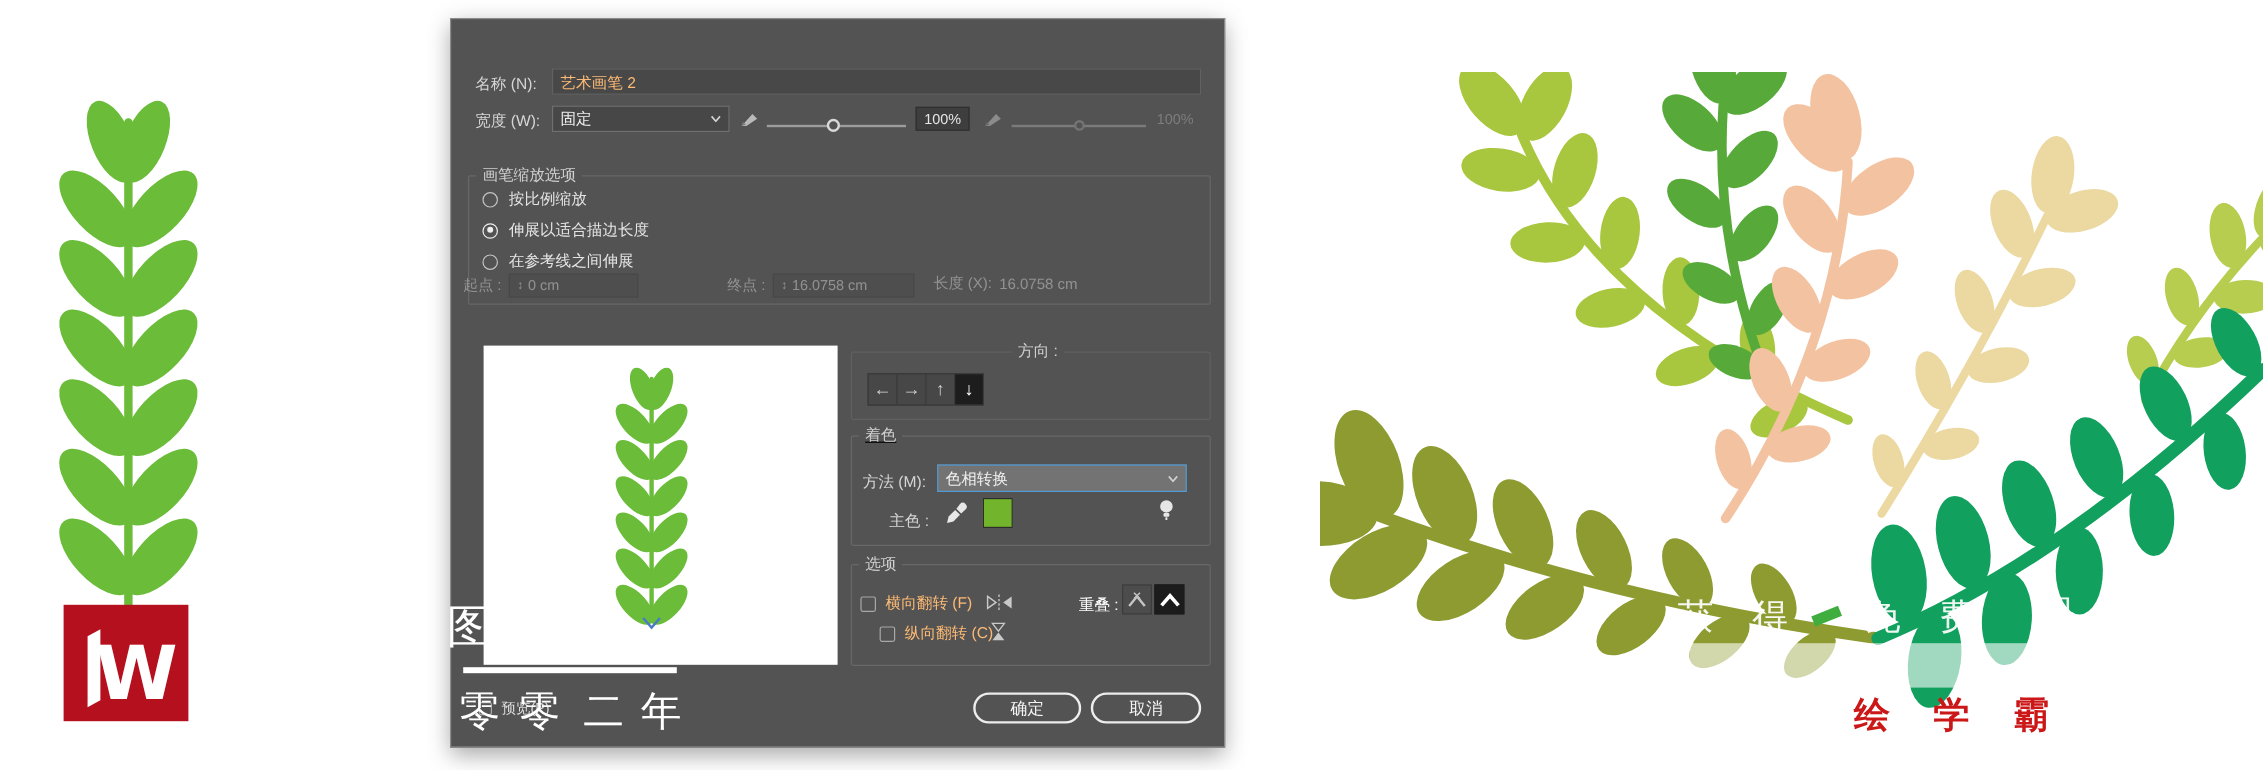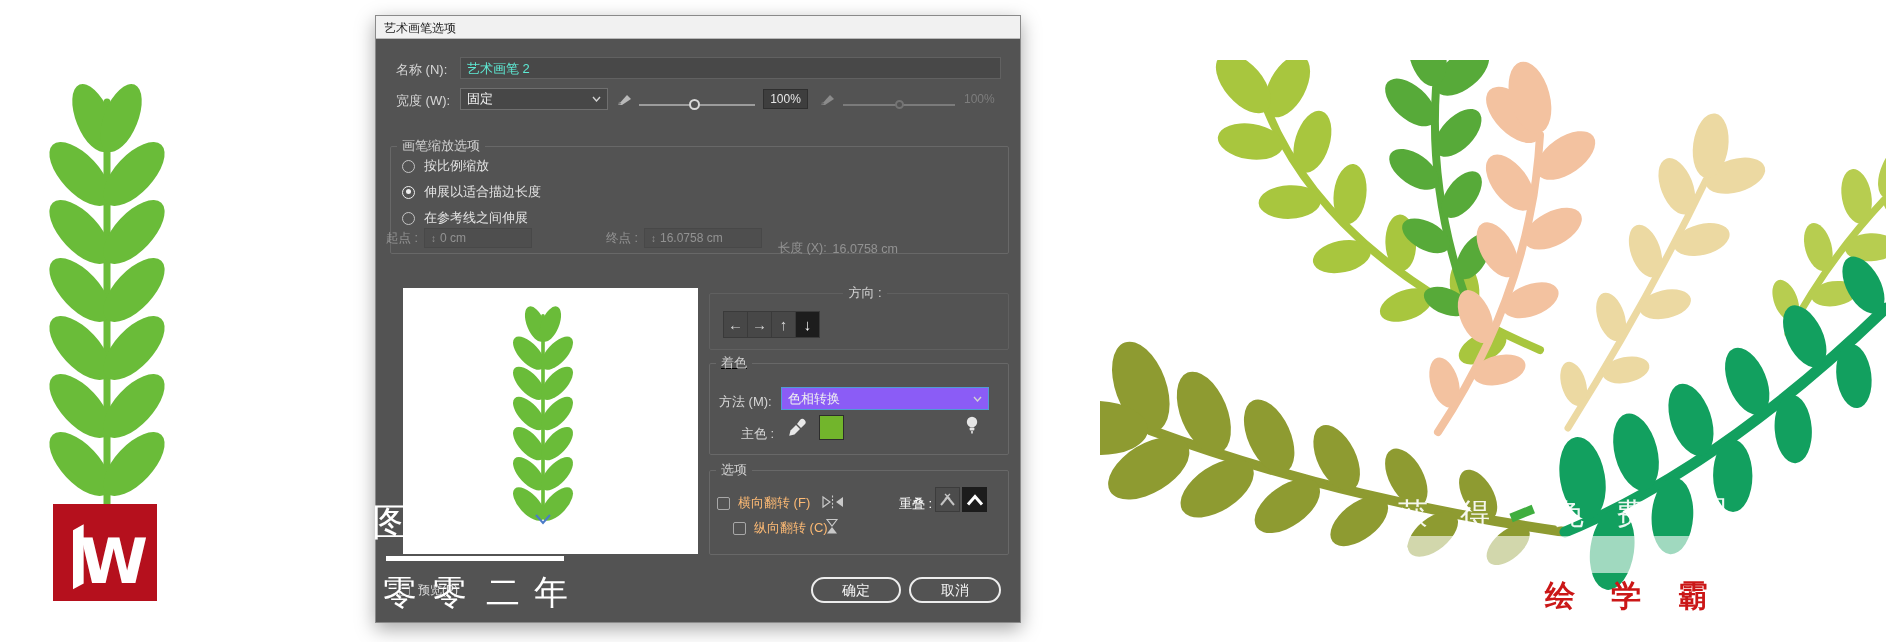--- a/index.html
+++ b/index.html
@@ -8,21 +8,21 @@
   .abs{position:absolute;}
 
   
   .dialog{position:absolute;left:375px;top:15px;width:646px;height:608px;background:#535353;
           border:1px solid #8a8a8a;box-shadow:0 6px 18px rgba(0,0,0,.35);box-sizing:border-box;}
   .titlebar{position:absolute;left:0;top:0;width:100%;height:23px;background:#f1f1f1;
             border-bottom:1px solid #b9b9b9;box-sizing:border-box;}
   .titlebar span{display:inline-block;margin:4px 0 0 8px;font-size:12px;color:#1c1c1c;}
   .lbl{position:absolute;font-size:13px;color:#d6d6d6;white-space:nowrap;}
   .field{position:absolute;background:#484848;border:1px solid #616161;box-sizing:border-box;
-         color:#5eead4;font-size:13px;padding:2px 6px;}
+         color:#fdba74;font-size:13px;padding:2px 6px;}
   .dd{position:absolute;background:#474747;border:1px solid #6f6f6f;box-sizing:border-box;
       color:#f0f0f0;font-size:13px;display:flex;align-items:center;padding:0 6px;}
   .dd .ddtxt{flex:1;}
   .pct{position:absolute;width:45px;height:20px;background:#3e3e3e;border:1px solid #2f2f2f;
        color:#e6e6e6;font-size:12px;text-align:center;line-height:18px;box-sizing:border-box;}
   .sliderline{position:absolute;height:2px;background:#9c9c9c;}
   .knob{position:absolute;width:7px;height:7px;border:2px solid #d9d9d9;border-radius:50%;
         background:#535353;top:-5px;}
   .knob.dim{border-color:#8f8f8f;width:5px;height:5px;top:-4px;}
   .dim-ico{opacity:.55;}
@@ -44,21 +44,21 @@
             display:flex;align-items:center;justify-content:center;}
   .arrowbtn.sel{background:#1d1d1d;color:#ffffff;}
   .cb{width:13px;height:13px;border:1px solid #a8a8a8;border-radius:2px;box-sizing:border-box;background:transparent;flex:0 0 auto;}
   .cbrow{position:absolute;display:flex;align-items:center;gap:8px;height:18px;}
   .cbrow .clbl{font-size:13px;color:#fdba74;white-space:nowrap;}
   .ovbtn{position:absolute;width:25px;height:25px;display:flex;align-items:center;justify-content:center;
          background:#4c4c4c;border:1px solid #3c3c3c;box-sizing:border-box;}
   .ovbtn.sel{background:#1c1c1c;border-color:#1c1c1c;}
   .pillbtn{position:absolute;height:26px;border:2px solid #ededed;border-radius:13px;background:transparent;
            color:#f4f4f4;font-size:14px;text-align:center;line-height:22px;box-sizing:border-box;}
-  .method-dd{border:1.5px solid #4f9bd5;background:#8b5cf6;}
+  .method-dd{border:1.5px solid #4f9bd5;background:#737373;}
   .swatch{position:absolute;width:25px;height:25px;border:1px solid #2d2d2d;box-sizing:border-box;}
 
   
   .wm{position:absolute;color:#ffffff;z-index:9;white-space:nowrap;pointer-events:none;}
   .yearch{font-size:34px;}
   .frag{font-size:38px;}
   .band{position:absolute;background:rgba(255,255,255,.6);z-index:8;}
   .brand{position:absolute;font-size:30px;font-weight:bold;letter-spacing:14px;z-index:10;white-space:nowrap;margin-top:36px;}
   .wm1{font-size:30px;opacity:.92;}
 
@@ -91,23 +91,20 @@
   <div class="logo" id="logo" style="background: rgb(181, 16, 29);">
     <svg width="104" height="97" viewBox="0 0 100 100">
       <rect x="0" y="0" width="100" height="100" fill="none"></rect>
       <polygon points="17,27 28,21 28,82 17,88" fill="#ffffff"></polygon>
       <text x="59" y="81" font-size="64" font-weight="bold" text-anchor="middle" fill="#ffffff" font-family="DejaVu Sans, sans-serif">W</text>
     </svg>
   </div>
 
   <div class="dialog">
 
-    <div class="titlebar">
-      <span>艺术画笔选项</span>
-    </div>
 
     <div class="lbl" style="left:20px;top:45px;">名称 (N):</div>
     <div class="field" style="left:84px;top:41px;width:541px;height:22px;">
       <span>艺术画笔 2</span>
     </div>
 
     <div class="lbl" style="left:20px;top:76px;">宽度 (W):</div>
     <div class="dd" style="left:84px;top:72px;width:148px;height:22px;">
       <span class="ddtxt">固定</span>
       <svg width="9" height="6">
@@ -153,21 +150,21 @@
         <span>0 cm</span>
       </span>
     </div>
     <div class="disrow" style="left:230px;top:212px;">
       <span class="dlbl">终点 :</span>
       <span class="disbox" style="width:118px;height:20px;">
         <span class="spin">↕</span>
         <span>16.0758 cm</span>
       </span>
     </div>
-    <div class="disrow" style="left:402px;top:212px;margin-top:12px;">
+    <div class="disrow" style="left:402px;top:212px;">
       <span class="dlbl">长度 (X):</span>
       <span class="dlbl">16.0758 cm</span>
     </div>
 
     <div class="preview-area">
       <svg id="preview-plant" width="295" height="266" viewBox="402 287 295 266">
           <line x1="542" y1="314.72" x2="542" y2="510" stroke="#6abc39" stroke-width="3.64" stroke-linecap="round"></line>
           <ellipse cx="534.72" cy="323.04" rx="18.72" ry="8.84" fill="#6abc39" transform="rotate(68 534.72 323.04)"></ellipse>
           <ellipse cx="549.28" cy="323.04" rx="18.72" ry="8.84" fill="#6abc39" transform="rotate(-68 549.28 323.04)"></ellipse>
           <ellipse cx="527.96" cy="352.16" rx="20.8" ry="9.88" fill="#6abc39" transform="rotate(47 527.96 352.16)"></ellipse>

